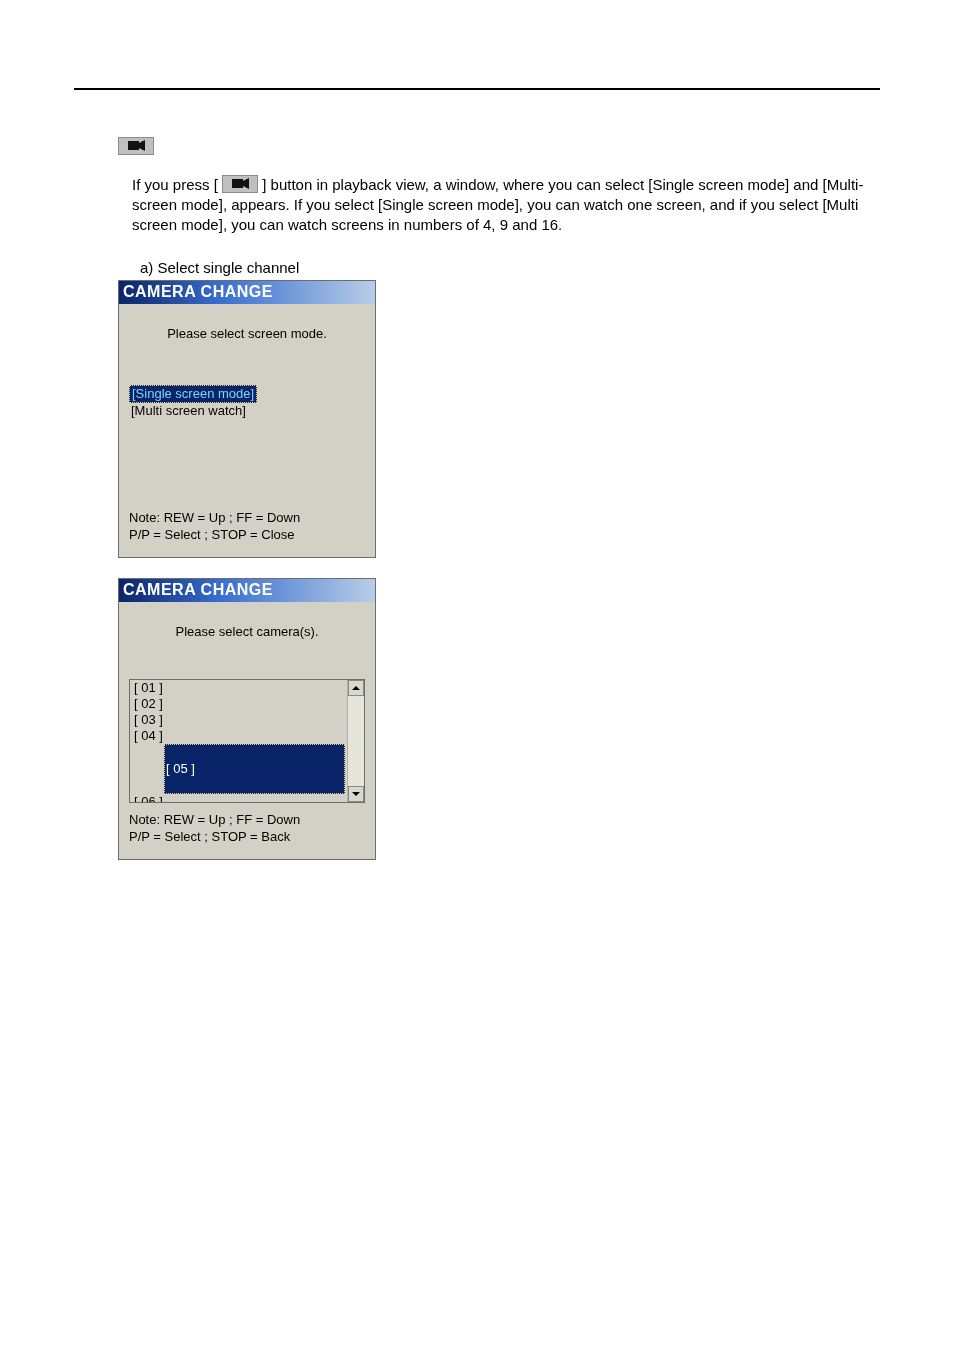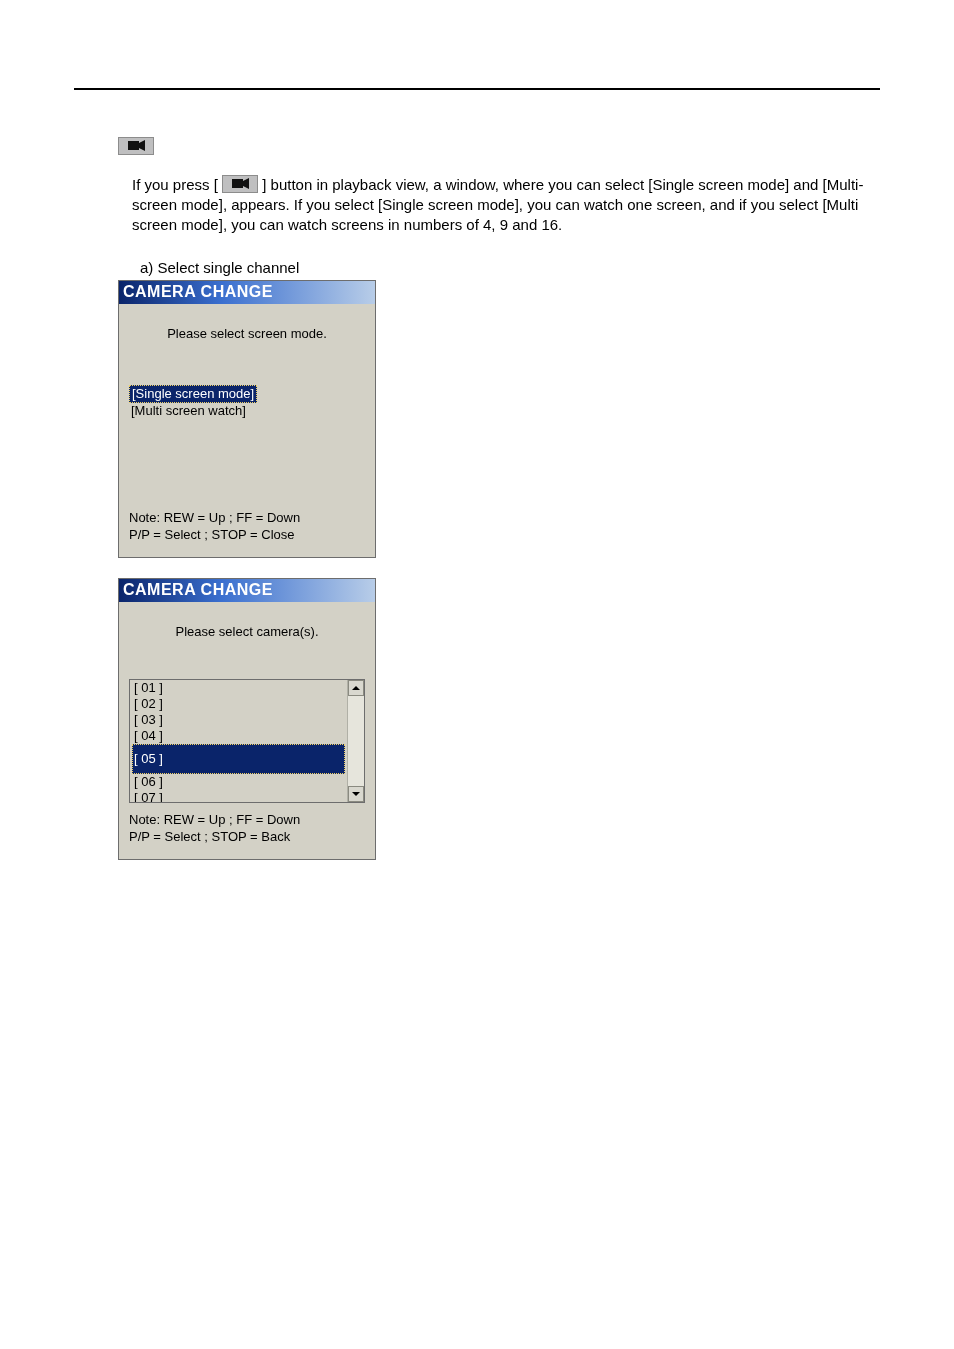--- a/index.html
+++ b/index.html
@@ -82,21 +82,21 @@
   .mode-list {
     font-size: 13px;
     line-height: 16px;
     margin-bottom: 90px;
   }
   .mode-item {
     padding: 0 2px;
   }
   .mode-item.selected {
     background: #0a246a;
-    color: #ffffff;
+    color: #7dd3fc;
     border: 1px dotted #f0d060;
     display: inline-block;
   }
   .dlg-note {
     font-size: 13px;
     line-height: 17px;
     margin-top: 6px;
   }
   .listbox-wrap {
     display: flex;
@@ -112,21 +112,22 @@
     overflow: hidden;
     padding: 0 2px;
   }
   .lb-item {
     padding: 0 2px;
   }
   .lb-item.selected {
     background: #0a246a;
     color: #fff;
     border: 1px dotted #f0d060;
-    padding: 6px 1px;
+    padding: 16px 1px;
+    margin-left: 32px;
   }
   .scrollbar {
     width: 16px;
     background: #e6e5dc;
     display: flex;
     flex-direction: column;
     border-left: 1px solid #b0b0a6;
   }
   .sb-btn {
     height: 16px;

